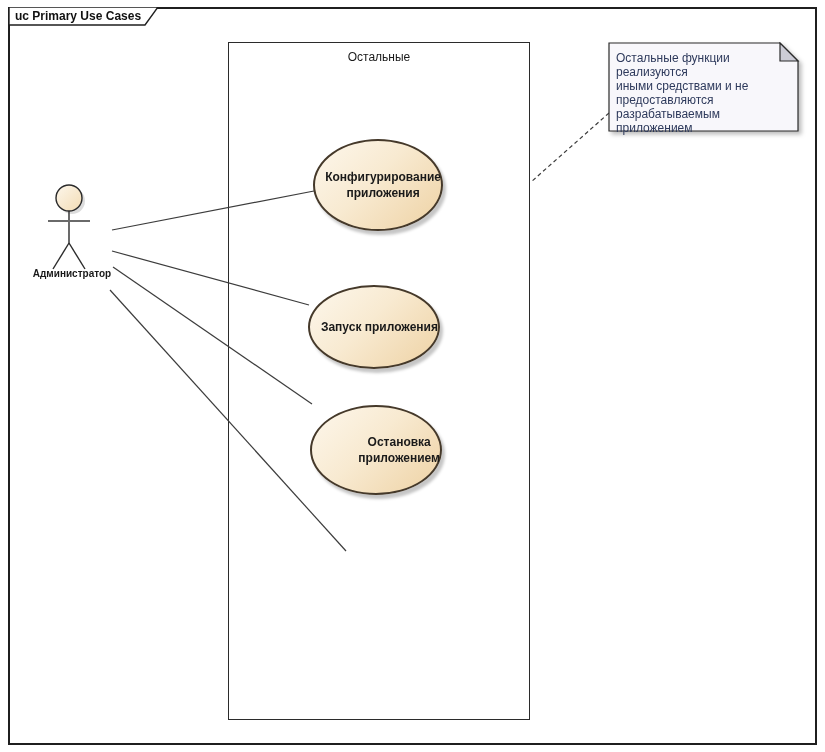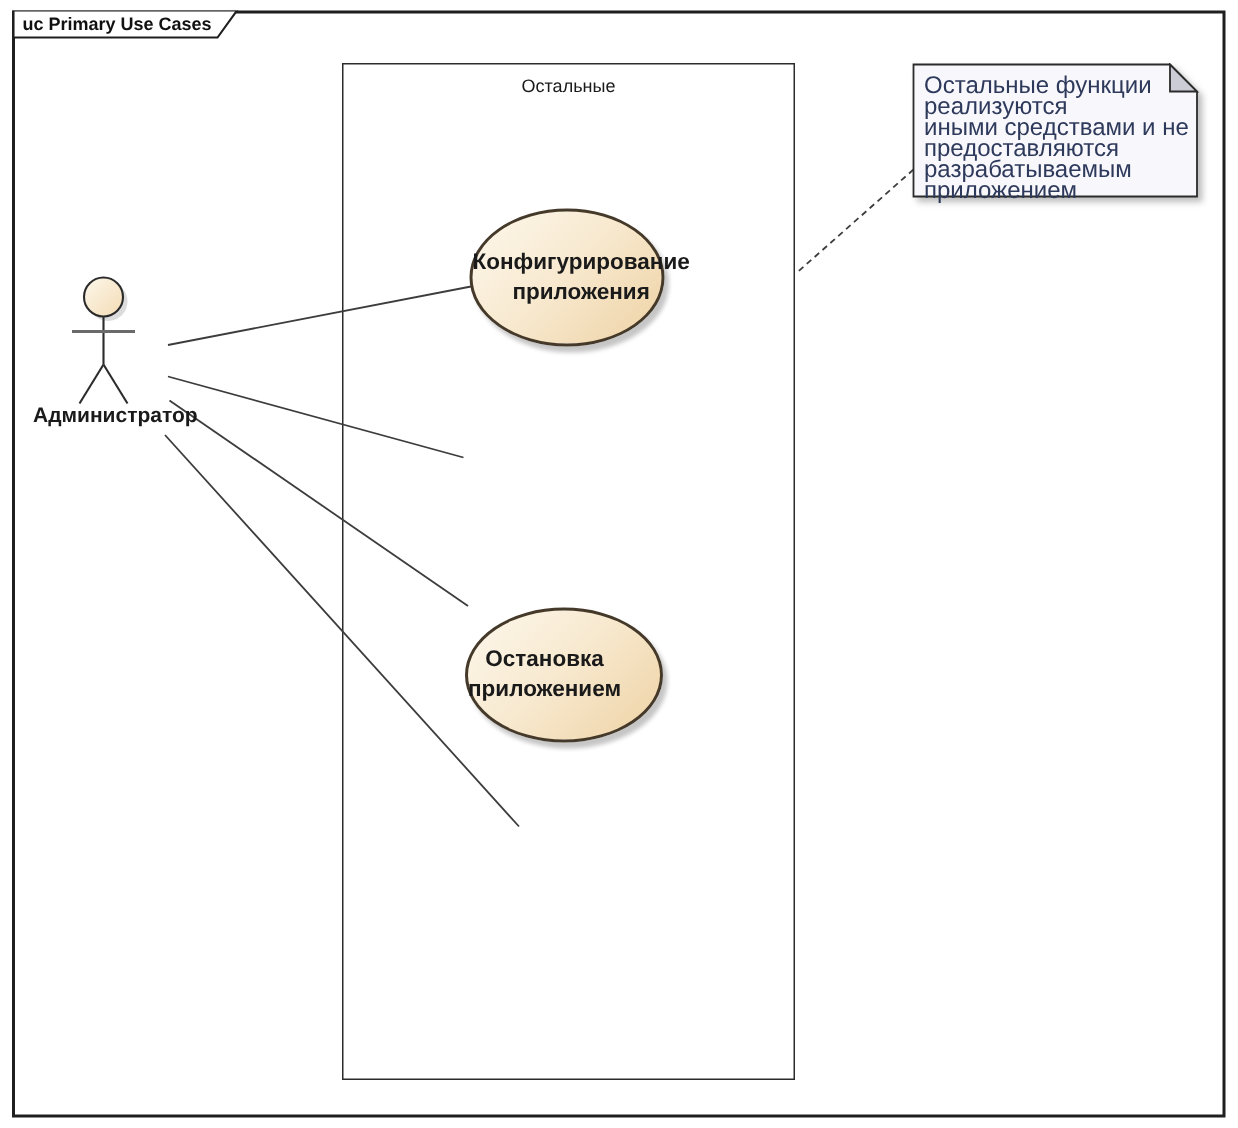--- a/index.html
+++ b/index.html
@@ -30,40 +30,40 @@
   
   .connectors{left:0;top:0;width:825px;height:752px;z-index:2;}
   .assoc{stroke:var(--connector,#3c3c3c);stroke-width:1.2;}
   .notelink{stroke:var(--connector,#3c3c3c);stroke-width:1.2;stroke-dasharray:4 3;}
   
   .usecase{
     border-radius:50%;
     background:linear-gradient(135deg,var(--shape-fill-light,#fdf7ec) 0%,#f8ead1 45%,var(--shape-fill-dark,#eed2a4) 100%);
     border:2px solid var(--shape-border,#45392a);box-sizing:border-box;
     box-shadow:3px 4px 3px #c6c6c6;
-    display:flex;align-items:center;justify-content:flex-start;text-align:center;
-    font-size:15px;font-weight:bold;line-height:1.35;z-index:3;
+    display:flex;align-items:center;justify-content:flex-end;text-align:center;
+    font-size:12px;font-weight:bold;line-height:1.35;z-index:3;
   }
   .uc1{left:313px;top:139px;width:130px;height:92px;}
   .uc2{left:308px;top:285px;width:132px;height:84px;}
   .uc3{left:310px;top:405px;width:132px;height:90px;}
   .uc4{left:317px;top:551px;width:136px;height:90px;}
   .pre{white-space:pre-line;}
   
   .actor{left:40px;top:182px;width:64px;height:92px;z-index:3;}
   .actor-label{
     left:22px;top:268px;width:100px;text-align:center;
-    font-size:14px;font-weight:bold;z-index:3;
+    font-size:10px;font-weight:bold;z-index:3;
   }
   
   .note-shape{left:608px;top:42px;width:200px;height:96px;z-index:3;
     filter:drop-shadow(3px 3px 2px #bdbdbd);}
   .note-text{
     left:616px;top:51px;width:178px;z-index:4;
-    font-size:16px;line-height:14px;color:var(--note-text,#2e3a5c);
+    font-size:12px;line-height:14px;color:var(--note-text,#2e3a5c);
   }
 </style>
 </head>
 <body>
 
 <div class="canvas">
 
   <div class="abs frame"></div>
   <svg class="abs frame-tab" viewBox="0 0 152 20">
     <path d="M1 0 H150 L137 18 H1 Z" fill="#ffffff" stroke="#1f1f1f" stroke-width="1.4"></path>
@@ -96,20 +96,23 @@
       <line x1="29" y1="61" x2="13" y2="87" stroke="#2b2b2b" stroke-width="1.4"></line>
       <line x1="29" y1="61" x2="45" y2="87" stroke="#2b2b2b" stroke-width="1.4"></line>
     </svg>
   </div>
   <div class="abs actor-label">Администратор</div>
 
   <div class="abs usecase uc1">
     <span class="pre">Конфигурирование
 приложения</span>
   </div>
+  <div class="abs usecase uc2">
+    <span class="pre">Запуск приложения</span>
+  </div>
   <div class="abs usecase uc3">
     <span class="pre">Остановка
 приложением</span>
   </div>
 
   <svg class="abs note-shape" viewBox="0 0 200 96">
     <path d="M1 1 L172 1 L190 19 L190 89 L1 89 Z" fill="#f8f7fb" stroke="#2b2b2b" stroke-width="1.2"></path>
     <path d="M172 1 L172 19 L190 19 Z" fill="#ccccd6" stroke="#2b2b2b" stroke-width="1.2"></path>
   </svg>
   <div class="abs note-text pre">Остальные функции реализуются

